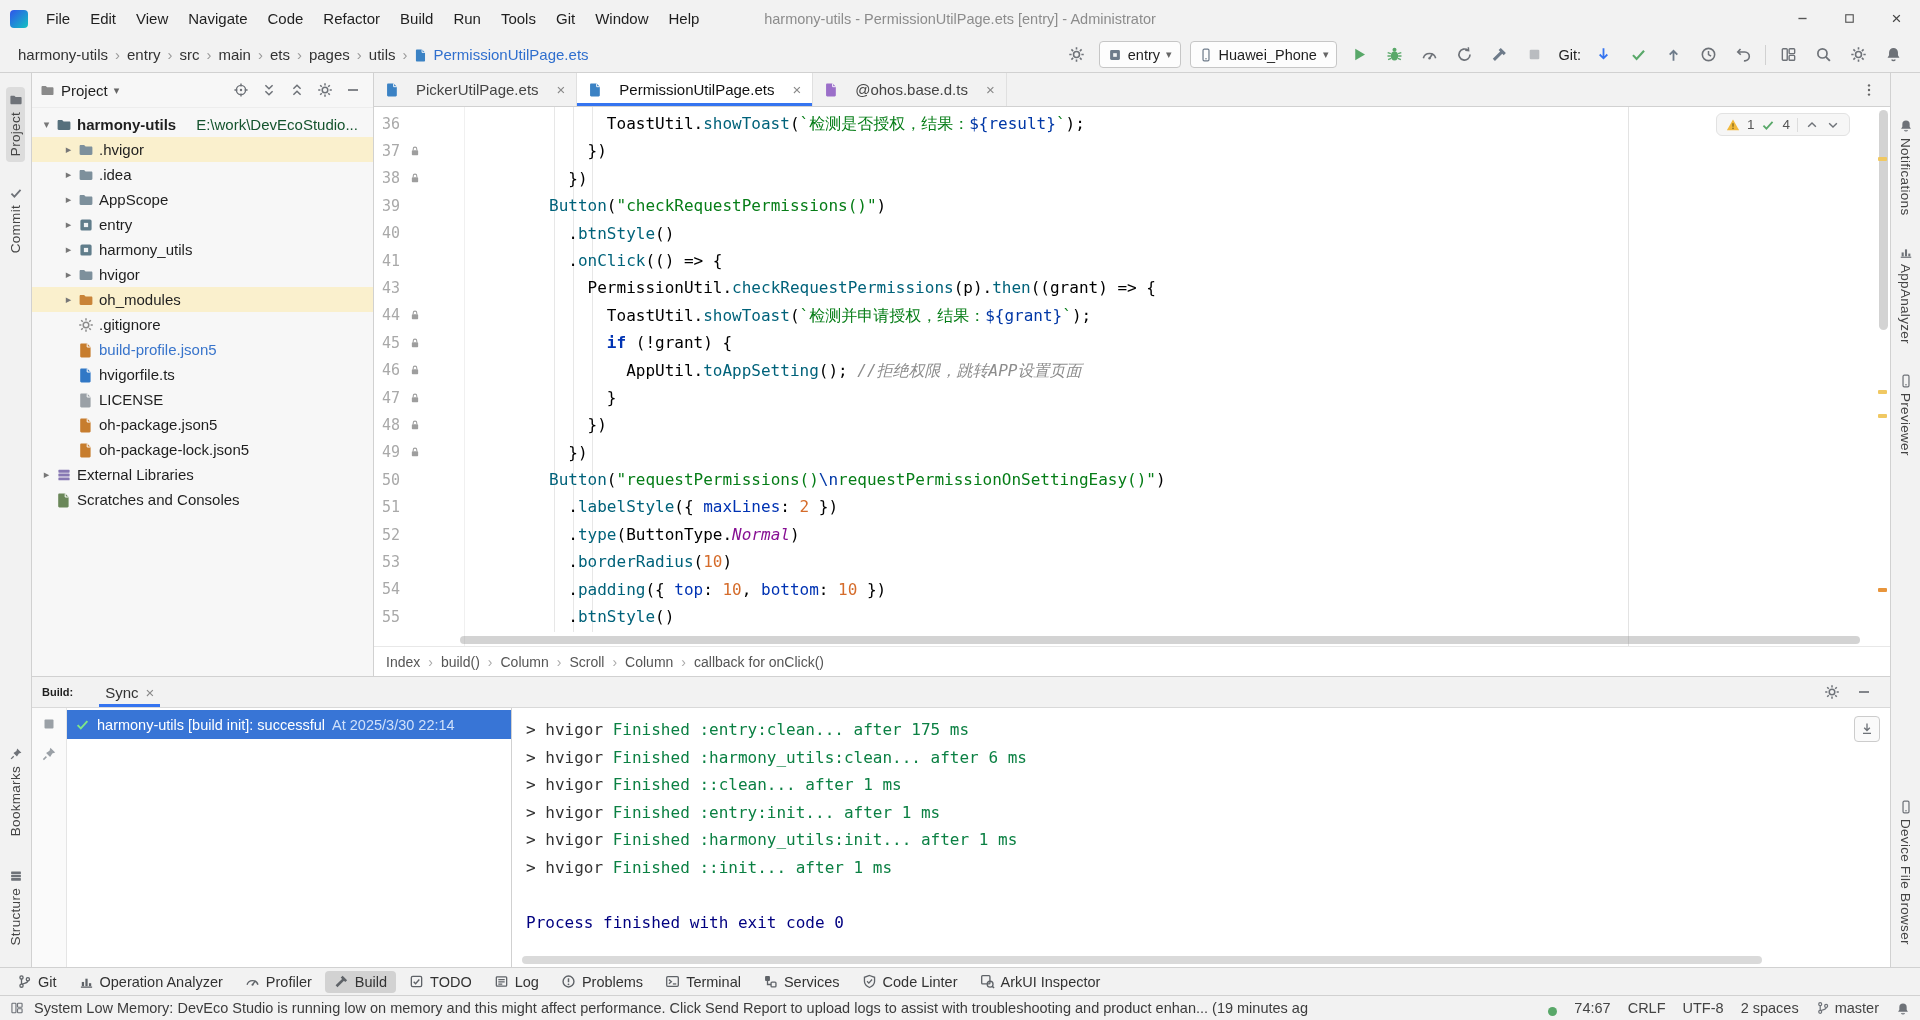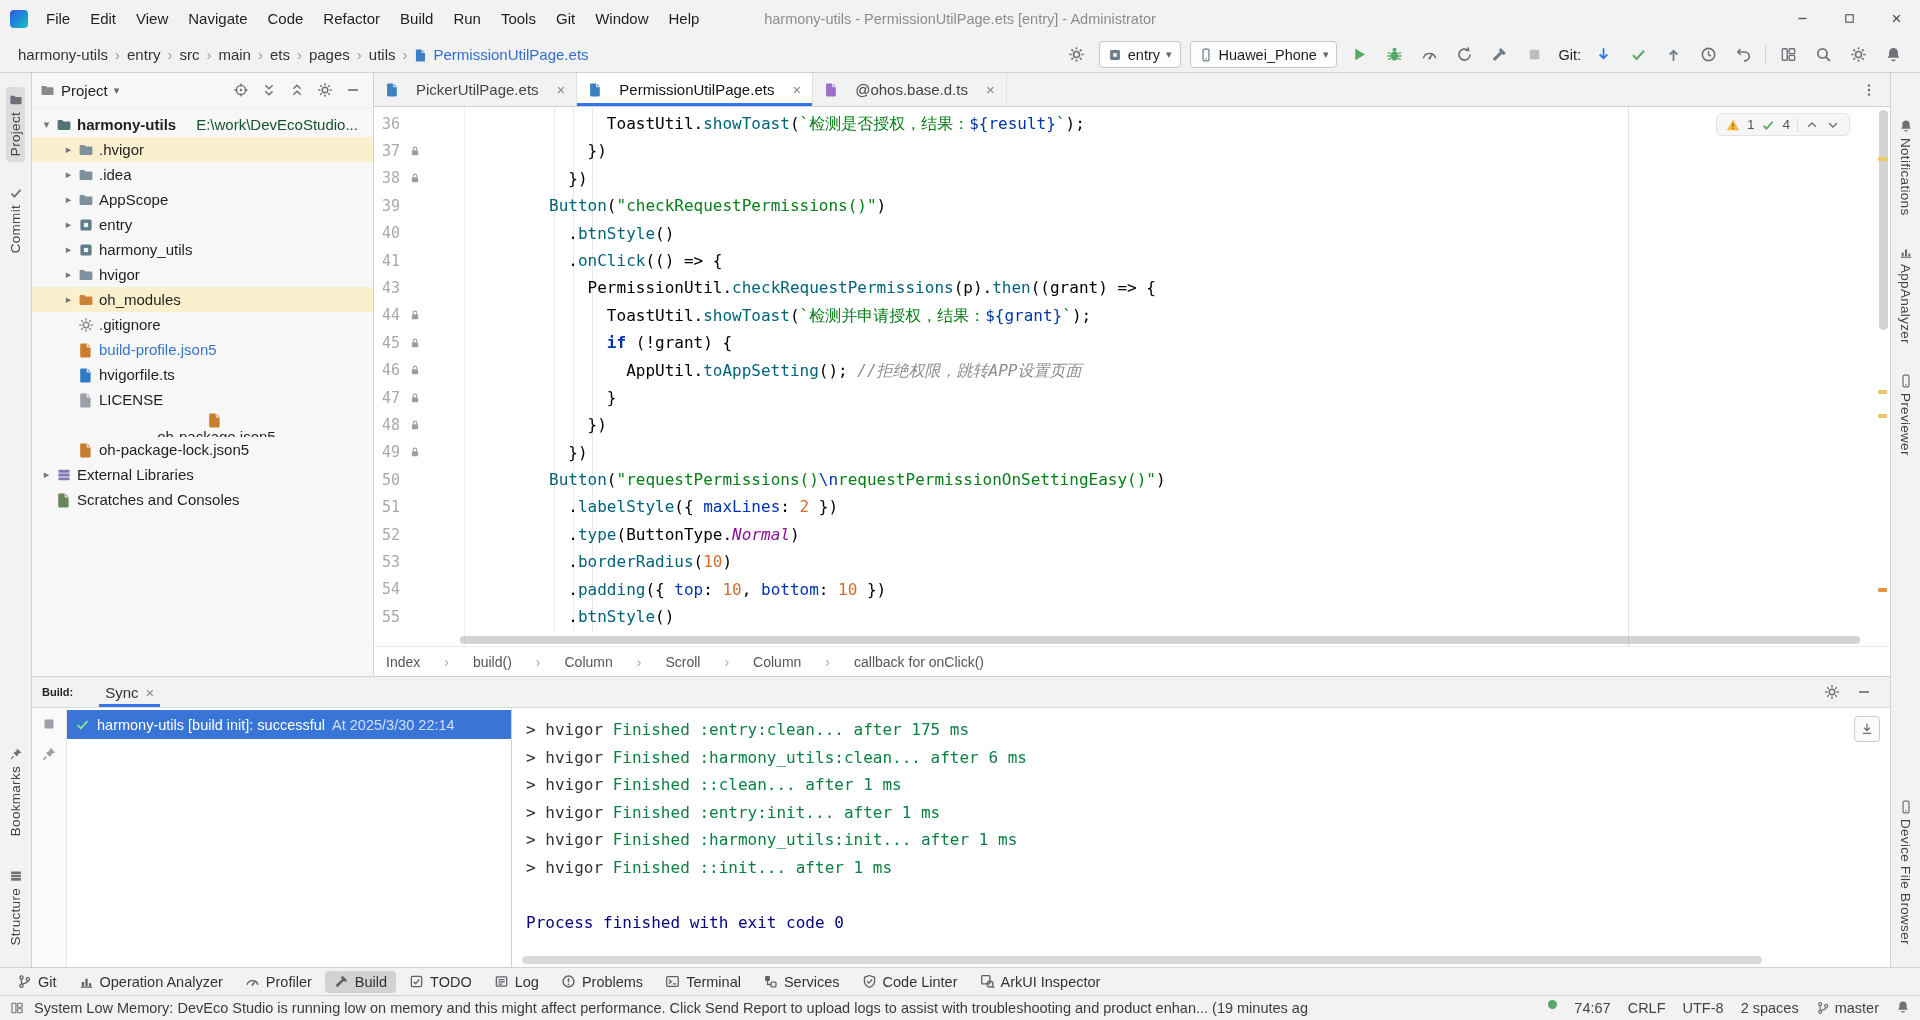--- a/index.html
+++ b/index.html
@@ -85,21 +85,21 @@
   .tk-s{color:#067d17}.tk-c{color:#8c8c8c;font-style:italic}
   .tk-n{color:#d56c2b}.tk-m{color:#00627a}.tk-t{color:#0037a6}.tk-e{color:#871094;font-style:italic}
   #insp{position:absolute;top:6px;right:40px;display:flex;align-items:center;gap:7px;background:rgba(245,245,245,.92);
         border:1px solid #e2e2e2;border-radius:6px;padding:3px 9px;font-size:13.5px;color:#555}
   #insp .ic{width:14px;height:14px}
   .insp-sep{width:1px;height:14px;background:#ddd}
   .vthumb{position:absolute;right:2px;top:3px;width:9px;height:220px;background:rgba(140,140,140,.38);border-radius:5px}
   .smark{position:absolute;right:3px;width:9px;height:4px;border-radius:1px}
   .hthumb{position:absolute;left:86px;bottom:2px;height:8px;width:1400px;background:rgba(140,140,140,.38);border-radius:4px}
   #crumbs{position:absolute;left:0;top:573px;width:1516px;height:30px;border-top:1px solid #e8e8e8;background:#fff;
-          display:flex;align-items:center;padding-left:12px;font-size:14px;color:#555;gap:24px;box-sizing:border-box}
+          display:flex;align-items:center;padding-left:12px;font-size:14px;color:#555;gap:8px;box-sizing:border-box}
   .csep{color:#aaa}
 
   
   #build-panel{position:absolute;left:32px;top:676px;width:1858px;height:291px;background:#fff;border-top:1px solid #d1d1d1;box-sizing:border-box}
   #build-head{height:31px;background:#f2f2f2;border-bottom:1px solid #d9d9d9;display:flex;align-items:center;padding:0 10px;box-sizing:border-box}
   #build-label{font-weight:bold;font-size:11px}
   .bh-tab{margin-left:26px;height:100%;display:flex;align-items:center;gap:7px;padding:0 6px;font-size:15px;color:#333;box-shadow:inset 0 -3px 0 #3574f0}
   .bh-close{color:#888}
   #bh-actions{margin-left:auto;display:flex;gap:16px;padding-right:8px}
   #bh-actions .ic{width:16px;height:16px;color:#6e7278}
@@ -122,21 +122,21 @@
   
   #bottom-bar{position:absolute;left:0;top:967px;width:100%;height:28px;background:#f2f2f2;border-top:1px solid #d1d1d1;
               display:flex;align-items:center;padding-left:8px;gap:4px;box-sizing:border-box}
   .bb-item{display:flex;align-items:center;gap:6px;font-size:14.5px;color:#333;padding:3px 9px;border-radius:4px;white-space:nowrap}
   .bb-item.active{background:#d2d2d2}
   .bb-item .ic{width:15px;height:15px;color:#5f6368}
   #status-bar{position:absolute;left:0;top:995px;width:100%;height:25px;background:#f2f2f2;border-top:1px solid #d1d1d1;
               display:flex;align-items:center;box-sizing:border-box;font-size:14.5px;color:#3c3c3c}
   #sb-icon{margin-left:10px;width:14px;height:14px;color:#6e7278}
   #sb-msg{margin-left:10px;white-space:nowrap;overflow:hidden;max-width:1420px}
-  #sb-right{margin-left:auto;display:flex;align-items:flex-start;gap:17px;padding-right:10px;color:#444}
+  #sb-right{margin-left:auto;display:flex;align-items:flex-end;gap:17px;padding-right:10px;color:#444}
   .sb-dot{width:9px;height:9px;border-radius:50%;background:#59a869;flex:none}
   #sb-right .ic{width:14px;height:14px;color:#6e7278}
   .sb-branch{display:flex;align-items:center;gap:5px}
 </style>
 </head>
 <body>
 
 <svg width="0" height="0" style="position:absolute">
 <defs>
 <g id="i-gear">
@@ -630,21 +630,21 @@
           </svg>
           <span class="tlabel">hvigorfile.ts</span>
         </div>
         <div class="tree-row" style="padding-left: 28px;">
           <span class="chev"></span>
           <svg viewBox="0 0 16 16" class="ic" style="width: 16px; height: 16px; color: rgb(154, 160, 166);">
             <use href="#i-file"></use>
           </svg>
           <span class="tlabel">LICENSE</span>
         </div>
-        <div class="tree-row" style="padding-left: 28px; flex-direction: column;">
+        <div class="tree-row" style="padding-left: 28px;">
           <span class="chev"></span>
           <svg viewBox="0 0 16 16" class="ic" style="width: 16px; height: 16px; color: rgb(199, 125, 46);">
             <use href="#i-file"></use>
           </svg>
           <span class="tlabel">oh-package.json5</span>
         </div>
         <div class="tree-row" style="padding-left: 28px;">
           <span class="chev"></span>
           <svg viewBox="0 0 16 16" class="ic" style="width: 16px; height: 16px; color: rgb(199, 125, 46);">
             <use href="#i-file"></use>

